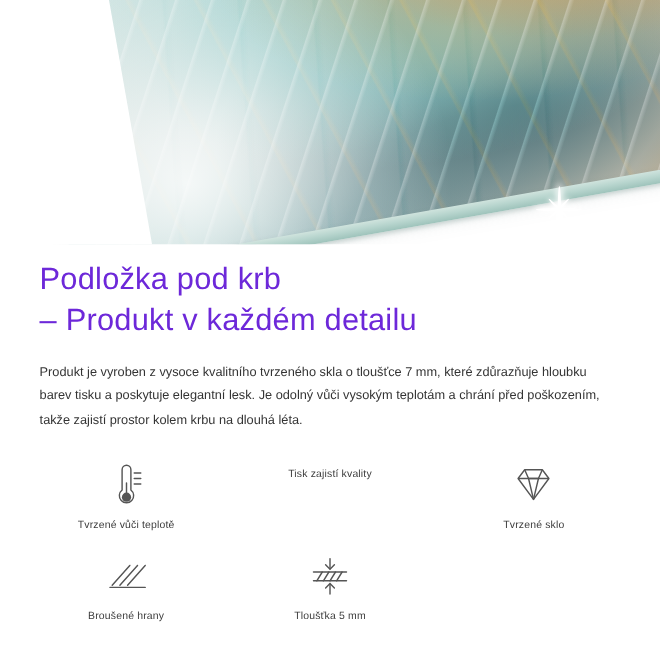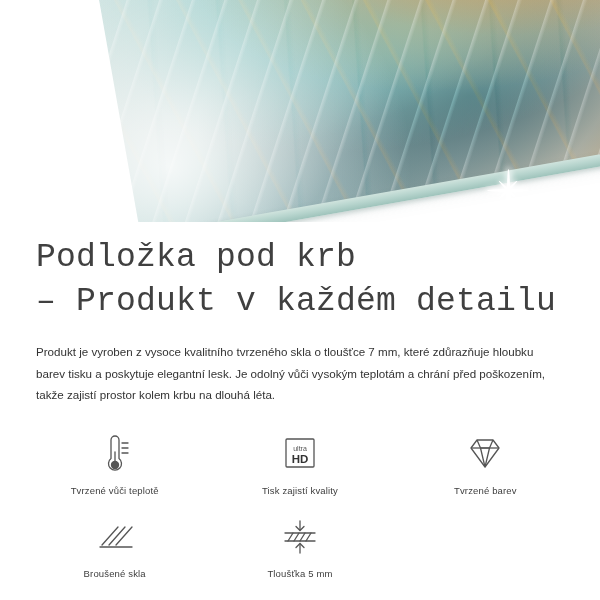--- a/index.html
+++ b/index.html
@@ -124,25 +124,25 @@
     width: 26px; height: 2px; margin-left: -13px; margin-top: -1px;
     transform: rotate(-45deg);
     box-shadow: 0 0 5px 1px rgba(255,255,255,0.9);
   }
 
   
   .content {
     padding: 14px 36px 0 36px;
   }
   h1.title {
-    font-family: Liberation Mono, monospace;
+    font-family: Liberation Sans, sans-serif;
     font-weight: 400;
-    font-size: 33px;
+    font-size: 28px;
     line-height: 1.32;
-    color: #404040;
+    color: #6d28d9;
     margin: 0 0 18px 0;
     letter-spacing: 0.2px;
   }
   h1.title .line2 {
     display: block;
   }
   p.paragraph {
     font-size: 11.6px;
     line-height: 1.85;
     color: #333333;
@@ -218,58 +218,51 @@
             <line x1="28" y1="16" x2="34" y2="16"></line>
             <line x1="28" y1="21" x2="34" y2="21"></line>
           </g>
           <circle cx="21" cy="33" r="4.2" fill="#555"></circle>
         </svg>
       </div>
       <div class="feature-label">Tvrzené vůči teplotě</div>
     </div>
 
     <div class="feature">
-      <div class="feature-icon">
-        <svg width="44" height="42" viewBox="0 0 44 42">
-          <rect x="8" y="6" width="28" height="28" rx="1" fill="none" stroke="#555" stroke-width="1.3"></rect>
-          <text x="22" y="18" font-family="Liberation Sans, sans-serif" font-size="7" fill="#555" text-anchor="middle">ultra</text>
-          <text x="22" y="29.5" font-family="Liberation Sans, sans-serif" font-size="11.5" font-weight="bold" fill="#333" text-anchor="middle">HD</text>
-        </svg>
-      </div>
       <div class="feature-label">Tisk zajistí kvality</div>
     </div>
 
 
     <div class="feature">
       <div class="feature-icon">
         <svg width="44" height="40" viewBox="0 0 44 40">
           <g fill="none" stroke="#555" stroke-width="1.3" stroke-linejoin="round">
             <path d="M8 14 L14 6 H30 L36 14 L22 33 Z"></path>
             <path d="M8 14 H36"></path>
             <path d="M14 6 L17.5 14 L22 33"></path>
             <path d="M30 6 L26.5 14 L22 33"></path>
             <path d="M17.5 14 H26.5"></path>
           </g>
         </svg>
       </div>
-      <div class="feature-label">Tvrzené barev</div>
+      <div class="feature-label">Tvrzené sklo</div>
     </div>
 
     <div class="feature">
       <div class="feature-icon">
         <svg width="46" height="36" viewBox="0 0 46 36">
           <g stroke="#555" stroke-width="1.3" stroke-linecap="round">
             <line x1="10" y1="26" x2="26" y2="8"></line>
             <line x1="17" y1="26" x2="33" y2="8"></line>
             <line x1="24" y1="26" x2="40" y2="8"></line>
             <line x1="8" y1="28" x2="40" y2="28"></line>
           </g>
         </svg>
       </div>
-      <div class="feature-label">Broušené skla</div>
+      <div class="feature-label">Broušené hrany</div>
     </div>
 
     <div class="feature">
       <div class="feature-icon">
         <svg width="46" height="40" viewBox="0 0 46 40">
           <g stroke="#555" stroke-width="1.3" stroke-linecap="round" fill="none">
             <line x1="23" y1="4" x2="23" y2="13"></line>
             <path d="M19 9.5 L23 13.5 L27 9.5"></path>
             <line x1="23" y1="36" x2="23" y2="27"></line>
             <path d="M19 30.5 L23 26.5 L27 30.5"></path>

